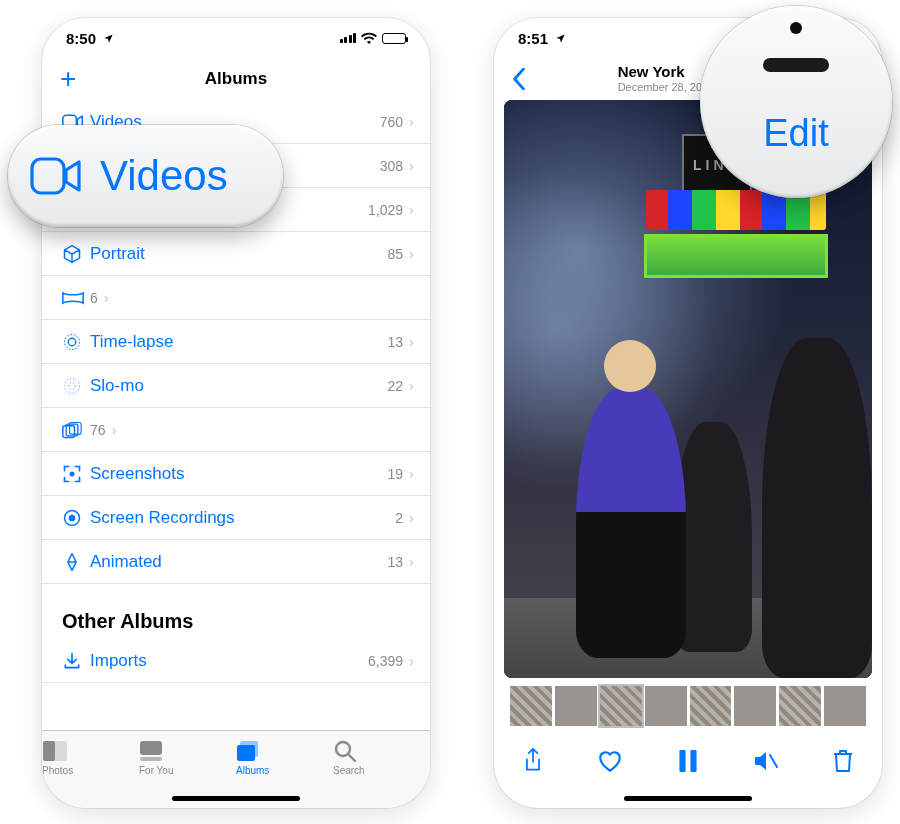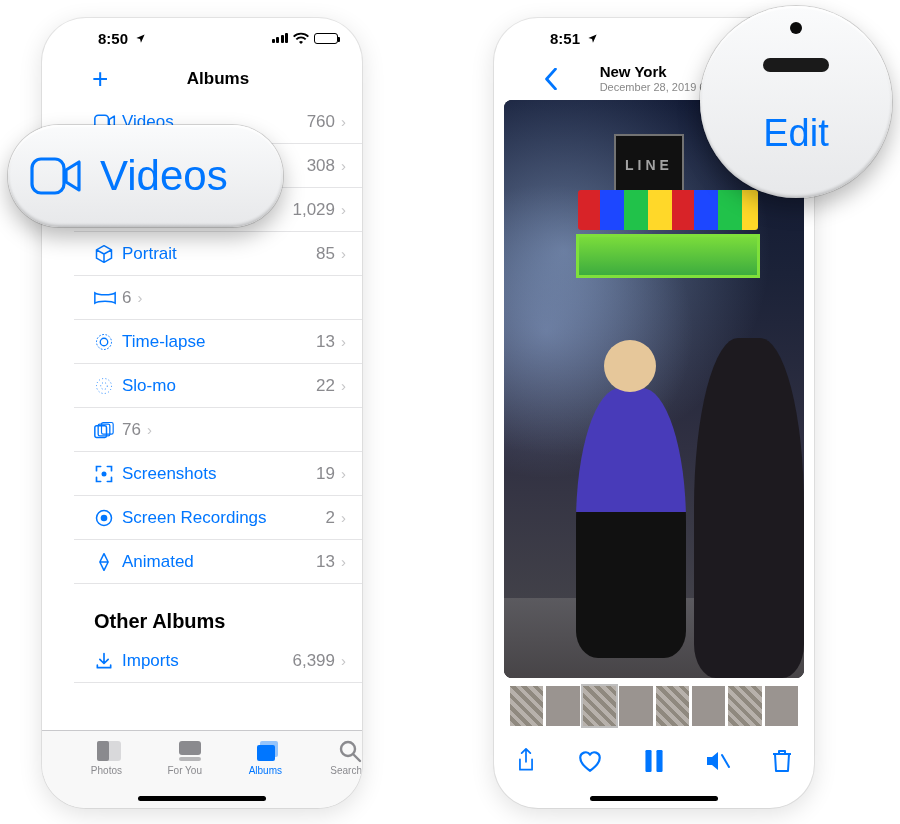--- a/index.html
+++ b/index.html
@@ -6,27 +6,26 @@
   body {
     font-family: -apple-system, BlinkMacSystemFont, "Helvetica Neue", Arial, sans-serif;
     background: #fff;
     width: 900px;
     height: 824px;
     position: relative;
     overflow: hidden;
   }
   .phone {
     position: absolute;
-    width: 320px;
+    width: 388px;
     height: 790px;
     border-radius: 44px;
     background: #fff;
     box-shadow: 0 0 0 1px rgba(0,0,0,0.08), 0 6px 24px rgba(0,0,0,0.12);
     overflow: hidden;
-    padding-left: 32px;
   }
   .phone.left { left: 42px; top: 18px; }
   .phone.right { left: 470px; top: 18px; margin-left: 24px; }
 
   
   .statusbar {
     height: 40px;
     display: flex;
     justify-content: space-between;
     align-items: center;
@@ -70,38 +69,38 @@
   
   .list { overflow:hidden; }
   .row {
     display:flex; align-items:center;
     height:44px;
     padding-left:20px;
     border-bottom: 0.5px solid #e4e4e6;
   }
   .row .icon { width:28px; display:flex; justify-content:flex-start; color:#0076ff; flex-shrink:0;}
   .row .label { flex:1; color:#0076ff; font-size:17px; }
-  .row .count { color:#8a8a8e; font-size:17px; margin-right:6px;text-align:center;}
+  .row .count { color:#8a8a8e; font-size:14px; margin-right:6px;text-align:center;}
   .row .chev  { color:#c5c5c7; font-size:15px; margin-right:16px;}
   .row.noicon .icon{visibility:hidden;}
   .section-header {
     padding: 26px 20px 6px;
     font-size:20px; font-weight:700;
   }
 
   
   .tabbar {
     position:absolute; bottom:0; left:0; right:0;
     height:78px;
     border-top:0.5px solid #c9c9cc;
     background:#f8f8f8;
     display:flex;
   }
   .tab {
-    flex:1; display:flex; flex-direction:column; align-items:flex-end; justify-content:flex-start;
+    flex:1; display:flex; flex-direction:column; align-items:flex-start; justify-content:flex-start;
     padding-top:8px; gap:2px; color:#8a8a8e;
   }
   .tab.active { color:#0076ff; }
   .tab .tlabel{ font-size:10px; }
   .tab .ticon { height:24px; display:flex;align-items:center;justify-content:center;}
   .home-ind {
     position:absolute; bottom:7px; left:50%; transform:translateX(-50%);
     width:128px; height:5px; background:#000; border-radius:3px;
   }
   .phone.right .home-ind{ background:#000;}

